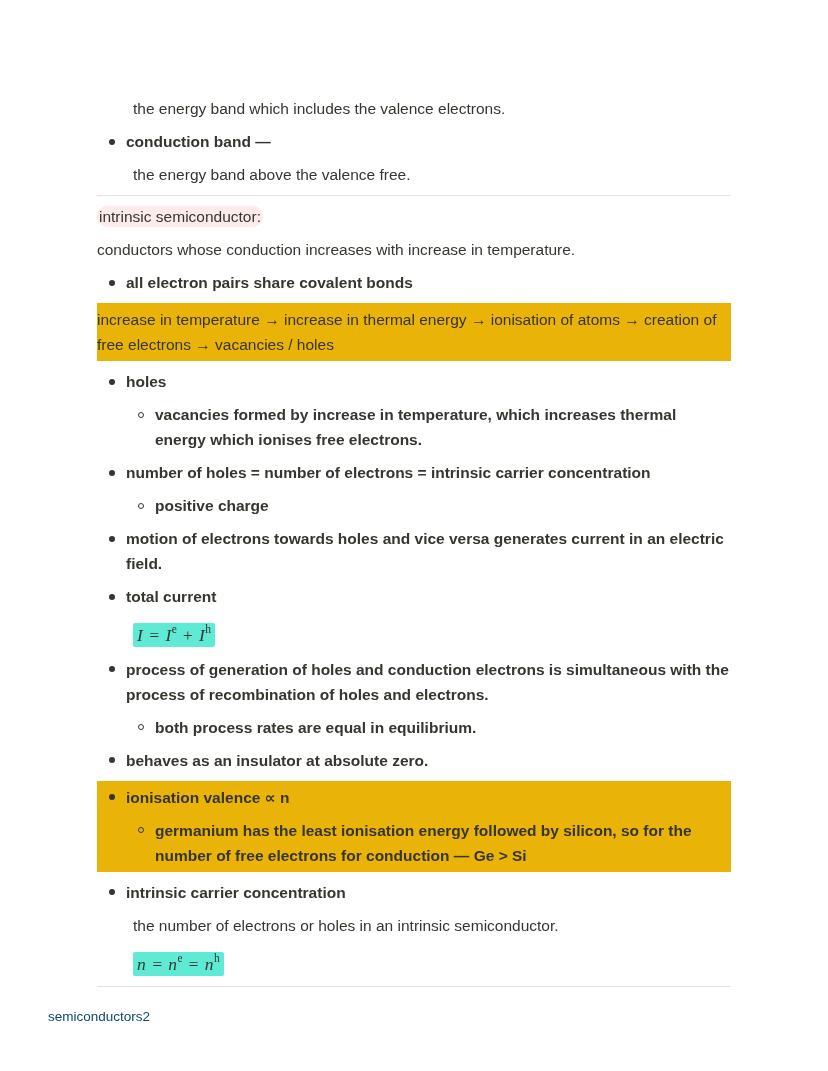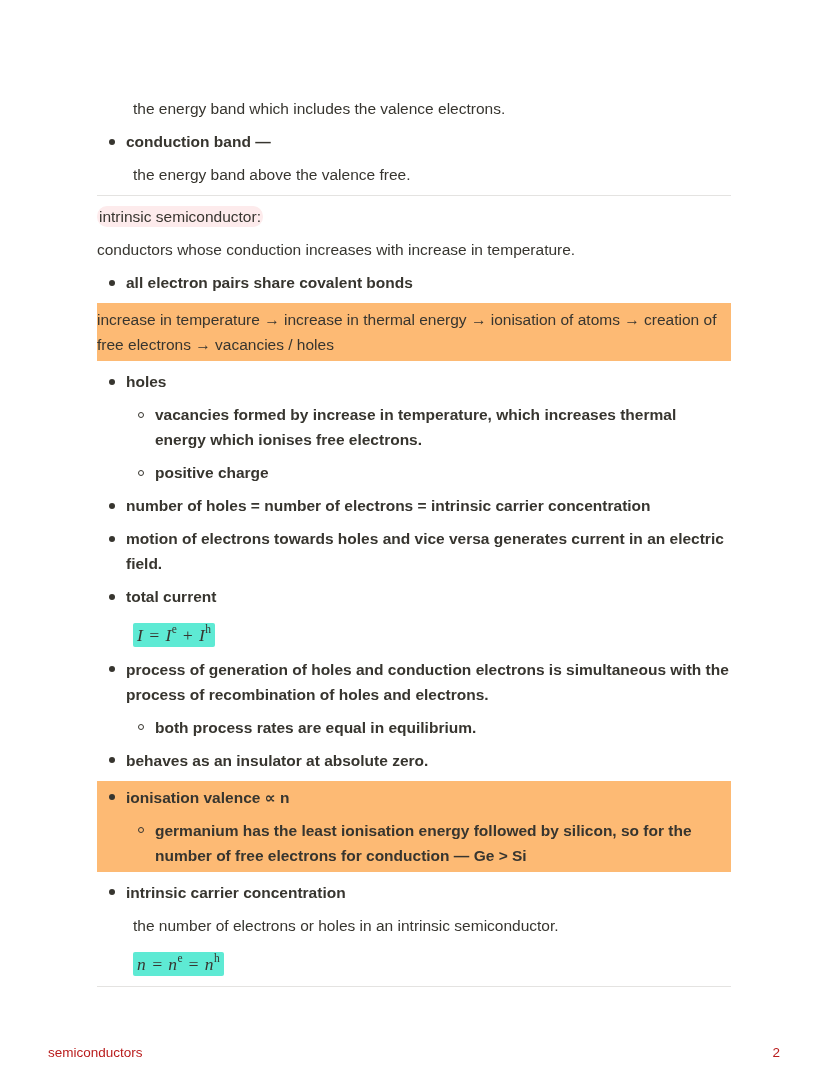--- a/index.html
+++ b/index.html
@@ -19,38 +19,38 @@
   .marker-box {
     flex: 0 0 29px; height: 25px;
     display: flex; align-items: center; justify-content: center;
   }
   .disc { width: 6px; height: 6px; border-radius: 50%; background: #37352f; }
   .circle { width: 6px; height: 6px; border-radius: 50%; border: 1.3px solid #37352f; background: transparent; }
   .li-body { flex: 1 1 auto; min-width: 0; font-weight: bold; }
   .indent-1 { margin-left: 36px; }
   .sub { margin-left: 29px; }
   hr.divider { border: none; border-top: 1px solid #e4e3e1; margin: 8px 0; }
-  .callout-green { background: #fdba74; padding: 4px 0; }
+  .callout-green { background: #eab308; padding: 4px 0; }
   .callout-green > :first-child { margin-top: 0; }
   .callout-green > :last-child { margin-bottom: 0; }
   .hl-pink { background: #fdebec; padding: 2px 2px; border-radius: 10px; }
   .hl-peach { background: #5eead4; padding: 2px 4px; border-radius: 2px; }
   .formula-block { line-height: 27px; }
   .math {
     font-family: "Liberation Serif", "DejaVu Serif", serif;
     font-style: italic; font-size: 17.5px; letter-spacing: 0.5px;
   }
   .math sup {
     font-style: normal; font-size: 11.5px; letter-spacing: 0;
     position: relative; top: -1px;
   }
   .footer {
-    position: absolute; left: 48px; right: 48px; top: 1044px;
-    display: flex; justify-content: space-between; align-items: baseline;
-    font-size: 13.5px; color: #b91c1c; line-height: 17px;
+    position: absolute; left: 48px; right: 48px; top: 1008px;
+    display: flex; align-items: baseline;
+    font-size: 13.5px; color: #0c4a6e; line-height: 17px;
   }
 </style>
 </head>
 <body>
 
 <div class="page">
   <main class="content">
 
     <p class="para indent-1">the energy band which includes the valence electrons.</p>
 
@@ -87,32 +87,32 @@
       <div class="li-body">holes</div>
     </div>
 
     <div class="li sub">
       <span class="marker-box">
           <span class="circle"></span>
         </span>
       <div class="li-body">vacancies formed by increase in temperature, which increases thermal energy which ionises free electrons.</div>
     </div>
 
+    <div class="li">
+      <span class="marker-box">
+          <span class="disc"></span>
+        </span>
+      <div class="li-body">number of holes = number of electrons = intrinsic carrier concentration</div>
+    </div>
+
     <div class="li sub">
       <span class="marker-box">
           <span class="circle"></span>
         </span>
       <div class="li-body">positive charge</div>
-    </div>
-
-    <div class="li">
-      <span class="marker-box">
-          <span class="disc"></span>
-        </span>
-      <div class="li-body">number of holes = number of electrons = intrinsic carrier concentration</div>
     </div>
 
     <div class="li">
       <span class="marker-box">
           <span class="disc"></span>
         </span>
       <div class="li-body">motion of electrons towards holes and vice versa generates current in an electric field.</div>
     </div>
 
     <div class="li">

